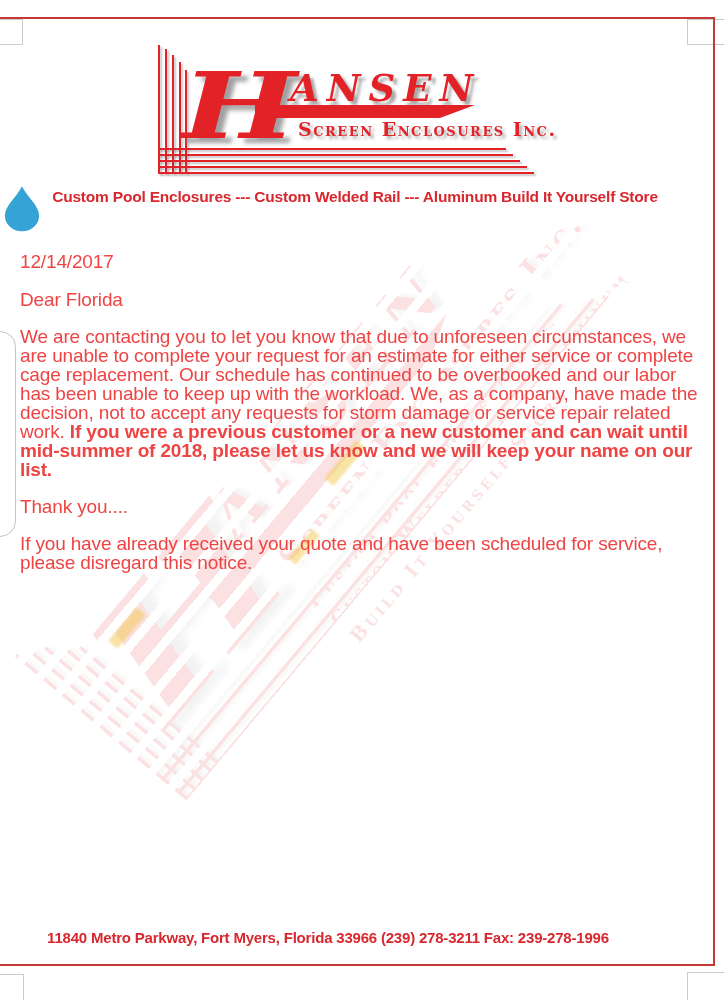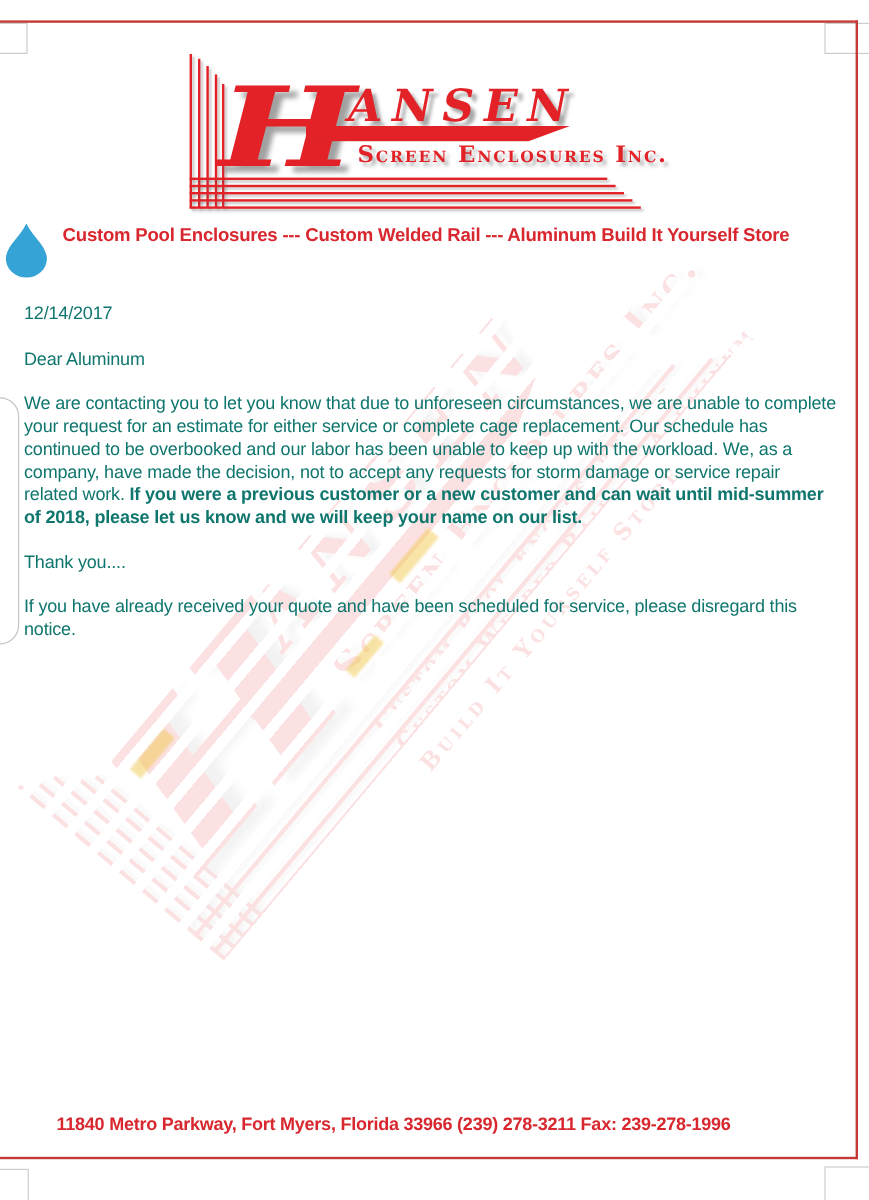--- a/index.html
+++ b/index.html
@@ -65,21 +65,21 @@
 
   
   .droplet{position:absolute;left:3px;top:185px;width:38px;height:47px;z-index:4;}
 
   
   .tagline{position:absolute;left:0;top:188px;width:710px;text-align:center;
     color:#d8272e;font-weight:bold;font-size:15.5px;letter-spacing:-.2px;z-index:4;}
 
   
   .letter{position:absolute;left:20px;top:252px;width:678px;z-index:2;
-    color:#0f766e;font-size:15px;line-height:19px;letter-spacing:-.15px;}
+    color:#ef4444;font-size:19px;line-height:19px;letter-spacing:-.15px;}
   .letter p{margin:0 0 18px 0;}
   .letter .gap{margin-bottom:19px;}
   .emph{font-weight:bold;text-underline-offset:2px;}
 
   
   .footer{position:absolute;left:0;top:929px;width:656px;text-align:center;z-index:4;
     color:#d8272e;font-weight:bold;font-size:15px;letter-spacing:-.2px;}
 </style>
 </head>
 <body>
@@ -137,21 +137,21 @@
   <span class="droplet">
     <svg width="38" height="47" viewBox="0 0 40 49" xmlns="http://www.w3.org/2000/svg">
       <path d="M20 1 C 25 12, 38 21, 38 32 a18 16.5 0 1 1 -36 0 C 2 21, 15 12, 20 1 Z" fill="#35a3d6"></path>
     </svg>
   </span>
 
   <div class="tagline">Custom Pool Enclosures --- Custom Welded Rail --- Aluminum Build It Yourself Store</div>
 
   <div class="letter">
     <p class="gap">12/14/2017</p>
-    <p>Dear Aluminum</p>
+    <p>Dear Florida</p>
     <p><span>We are contacting you to let you know that due to unforeseen circumstances, we are unable to complete your request for an estimate for either service or complete cage replacement. Our schedule has continued to be overbooked and our labor has been unable to keep up with the workload. We, as a company, have made the decision, not to accept any requests for storm damage or service repair related work. </span><span class="emph">If you were a previous customer or a new customer and can wait until mid-summer of 2018, please let us know and we will keep your name on our list.</span></p>
     <p>Thank you....</p>
     <p>If you have already received your quote and have been scheduled for service, please disregard this notice.</p>
   </div>
 
   <div class="footer">11840 Metro Parkway, Fort Myers, Florida 33966 (239) 278-3211 Fax: 239-278-1996</div>
 
 </div>
 
 </body></html>

